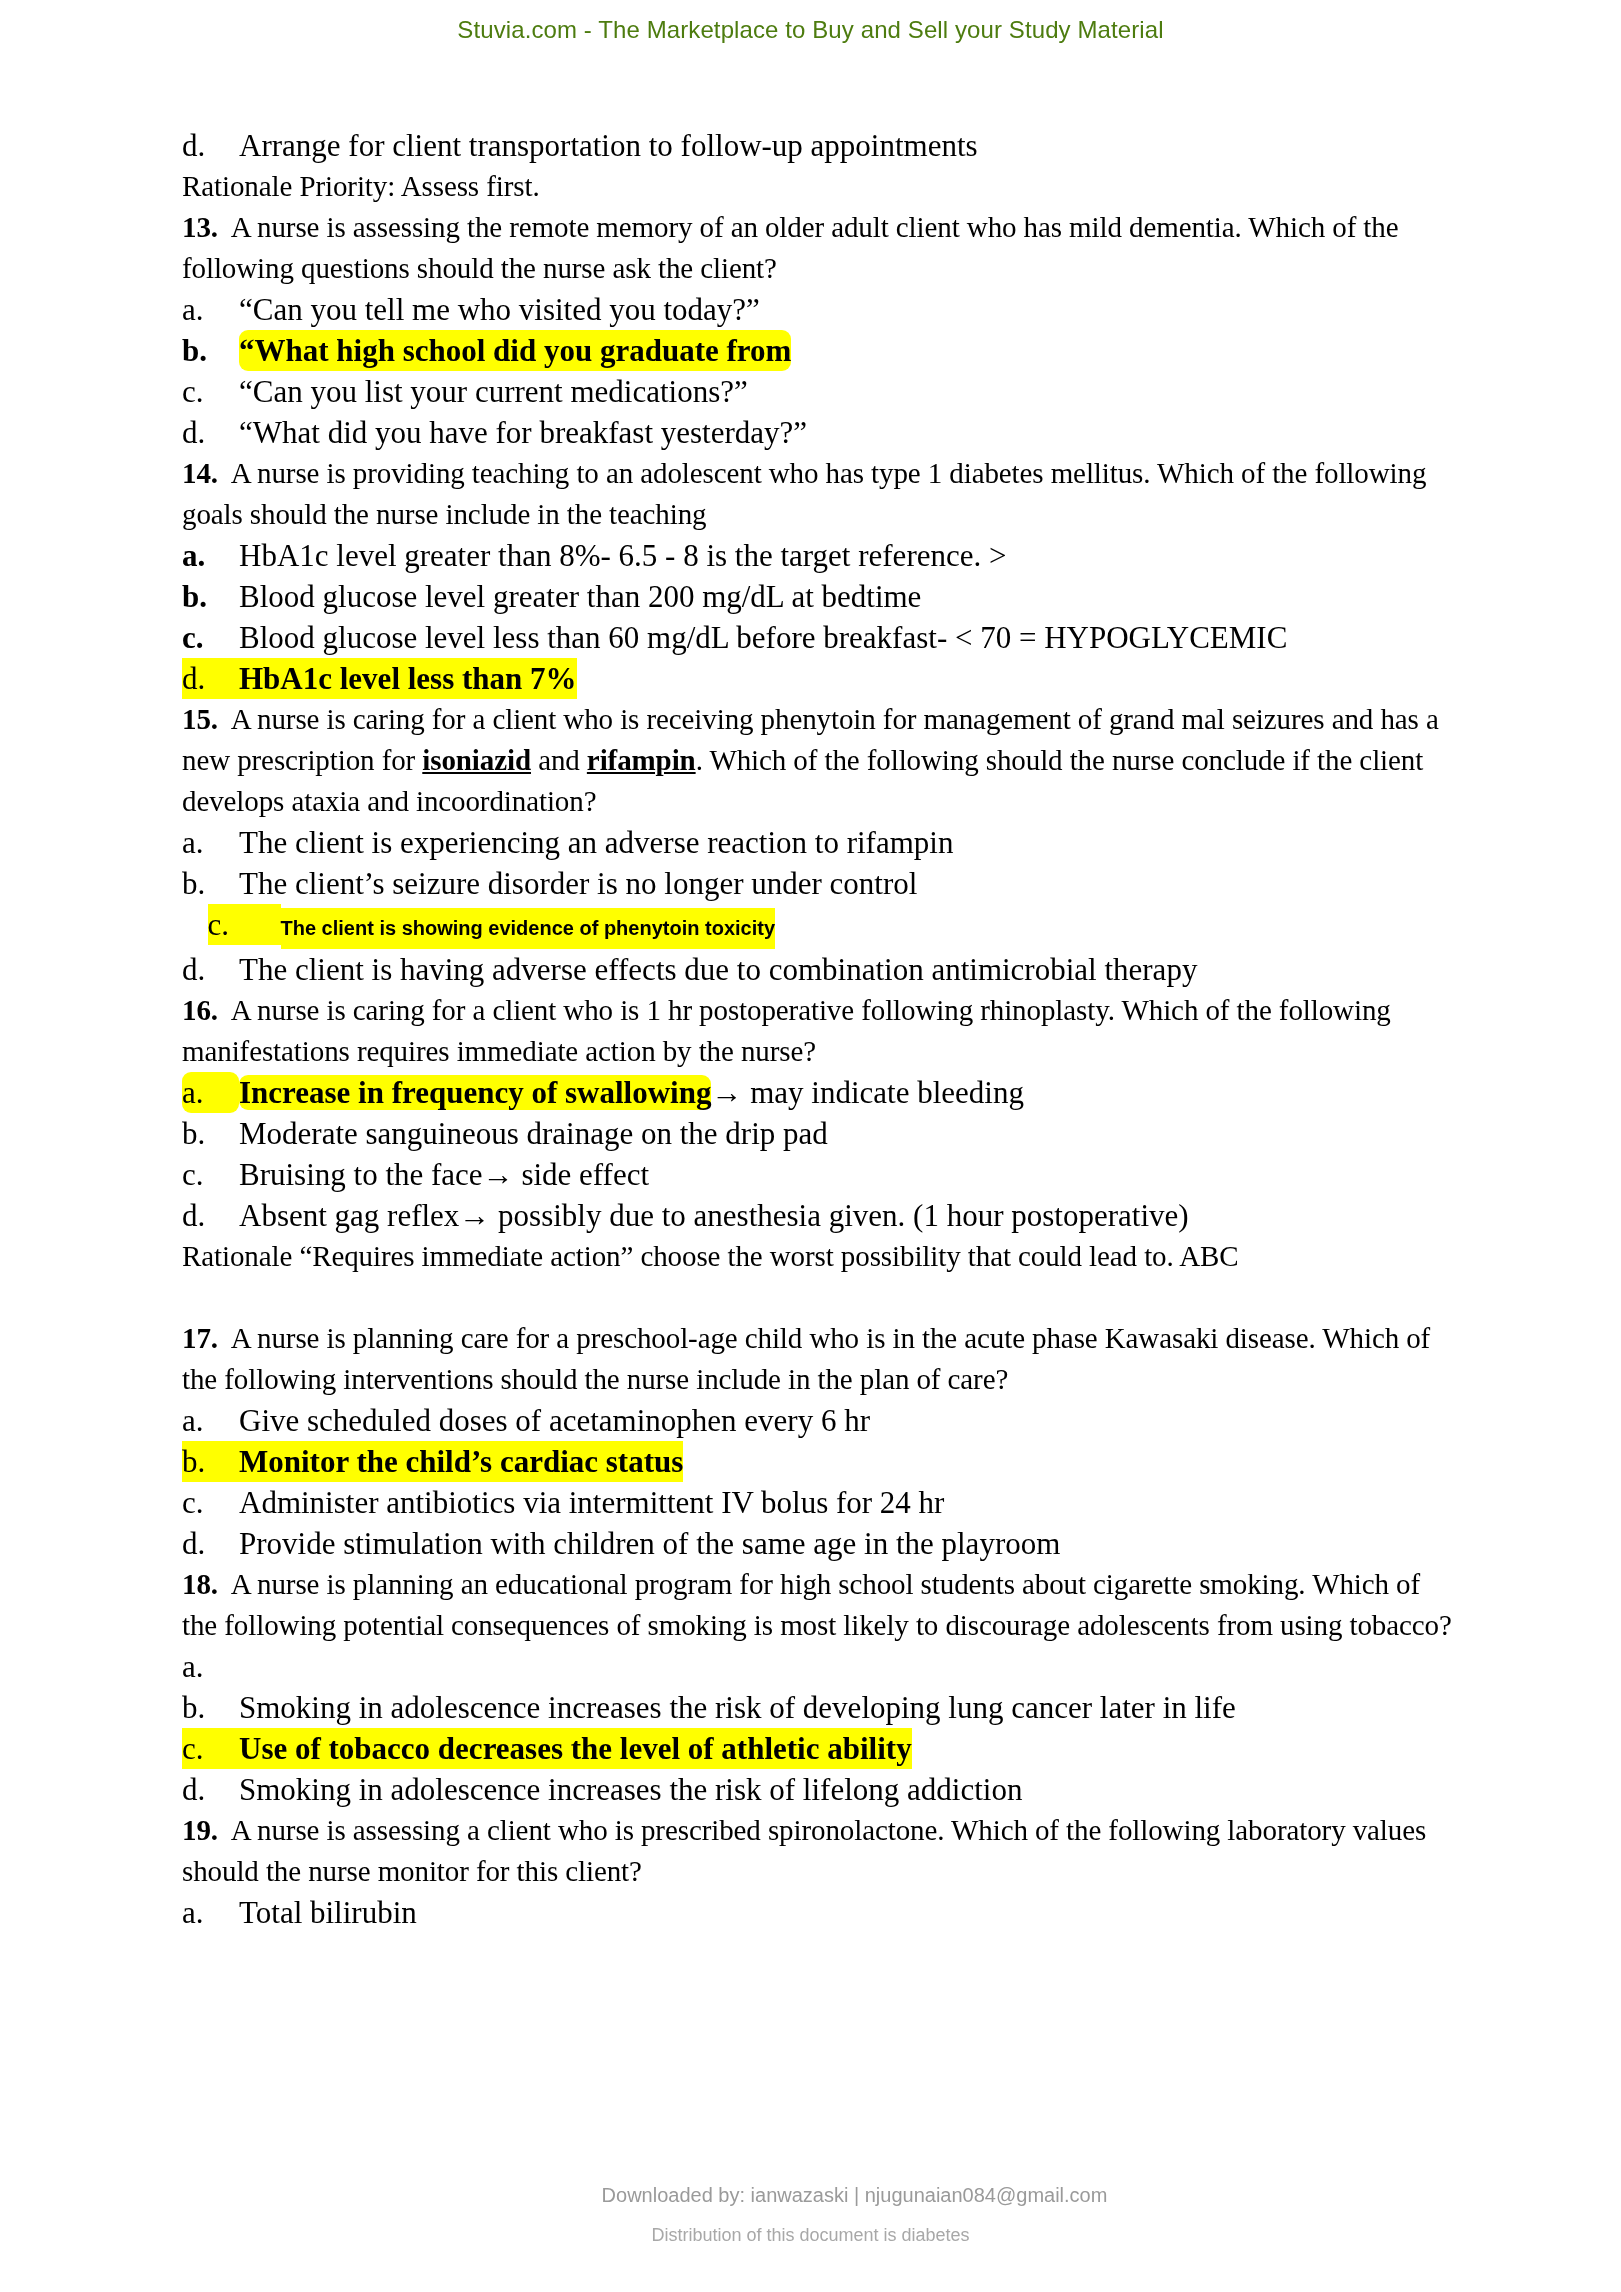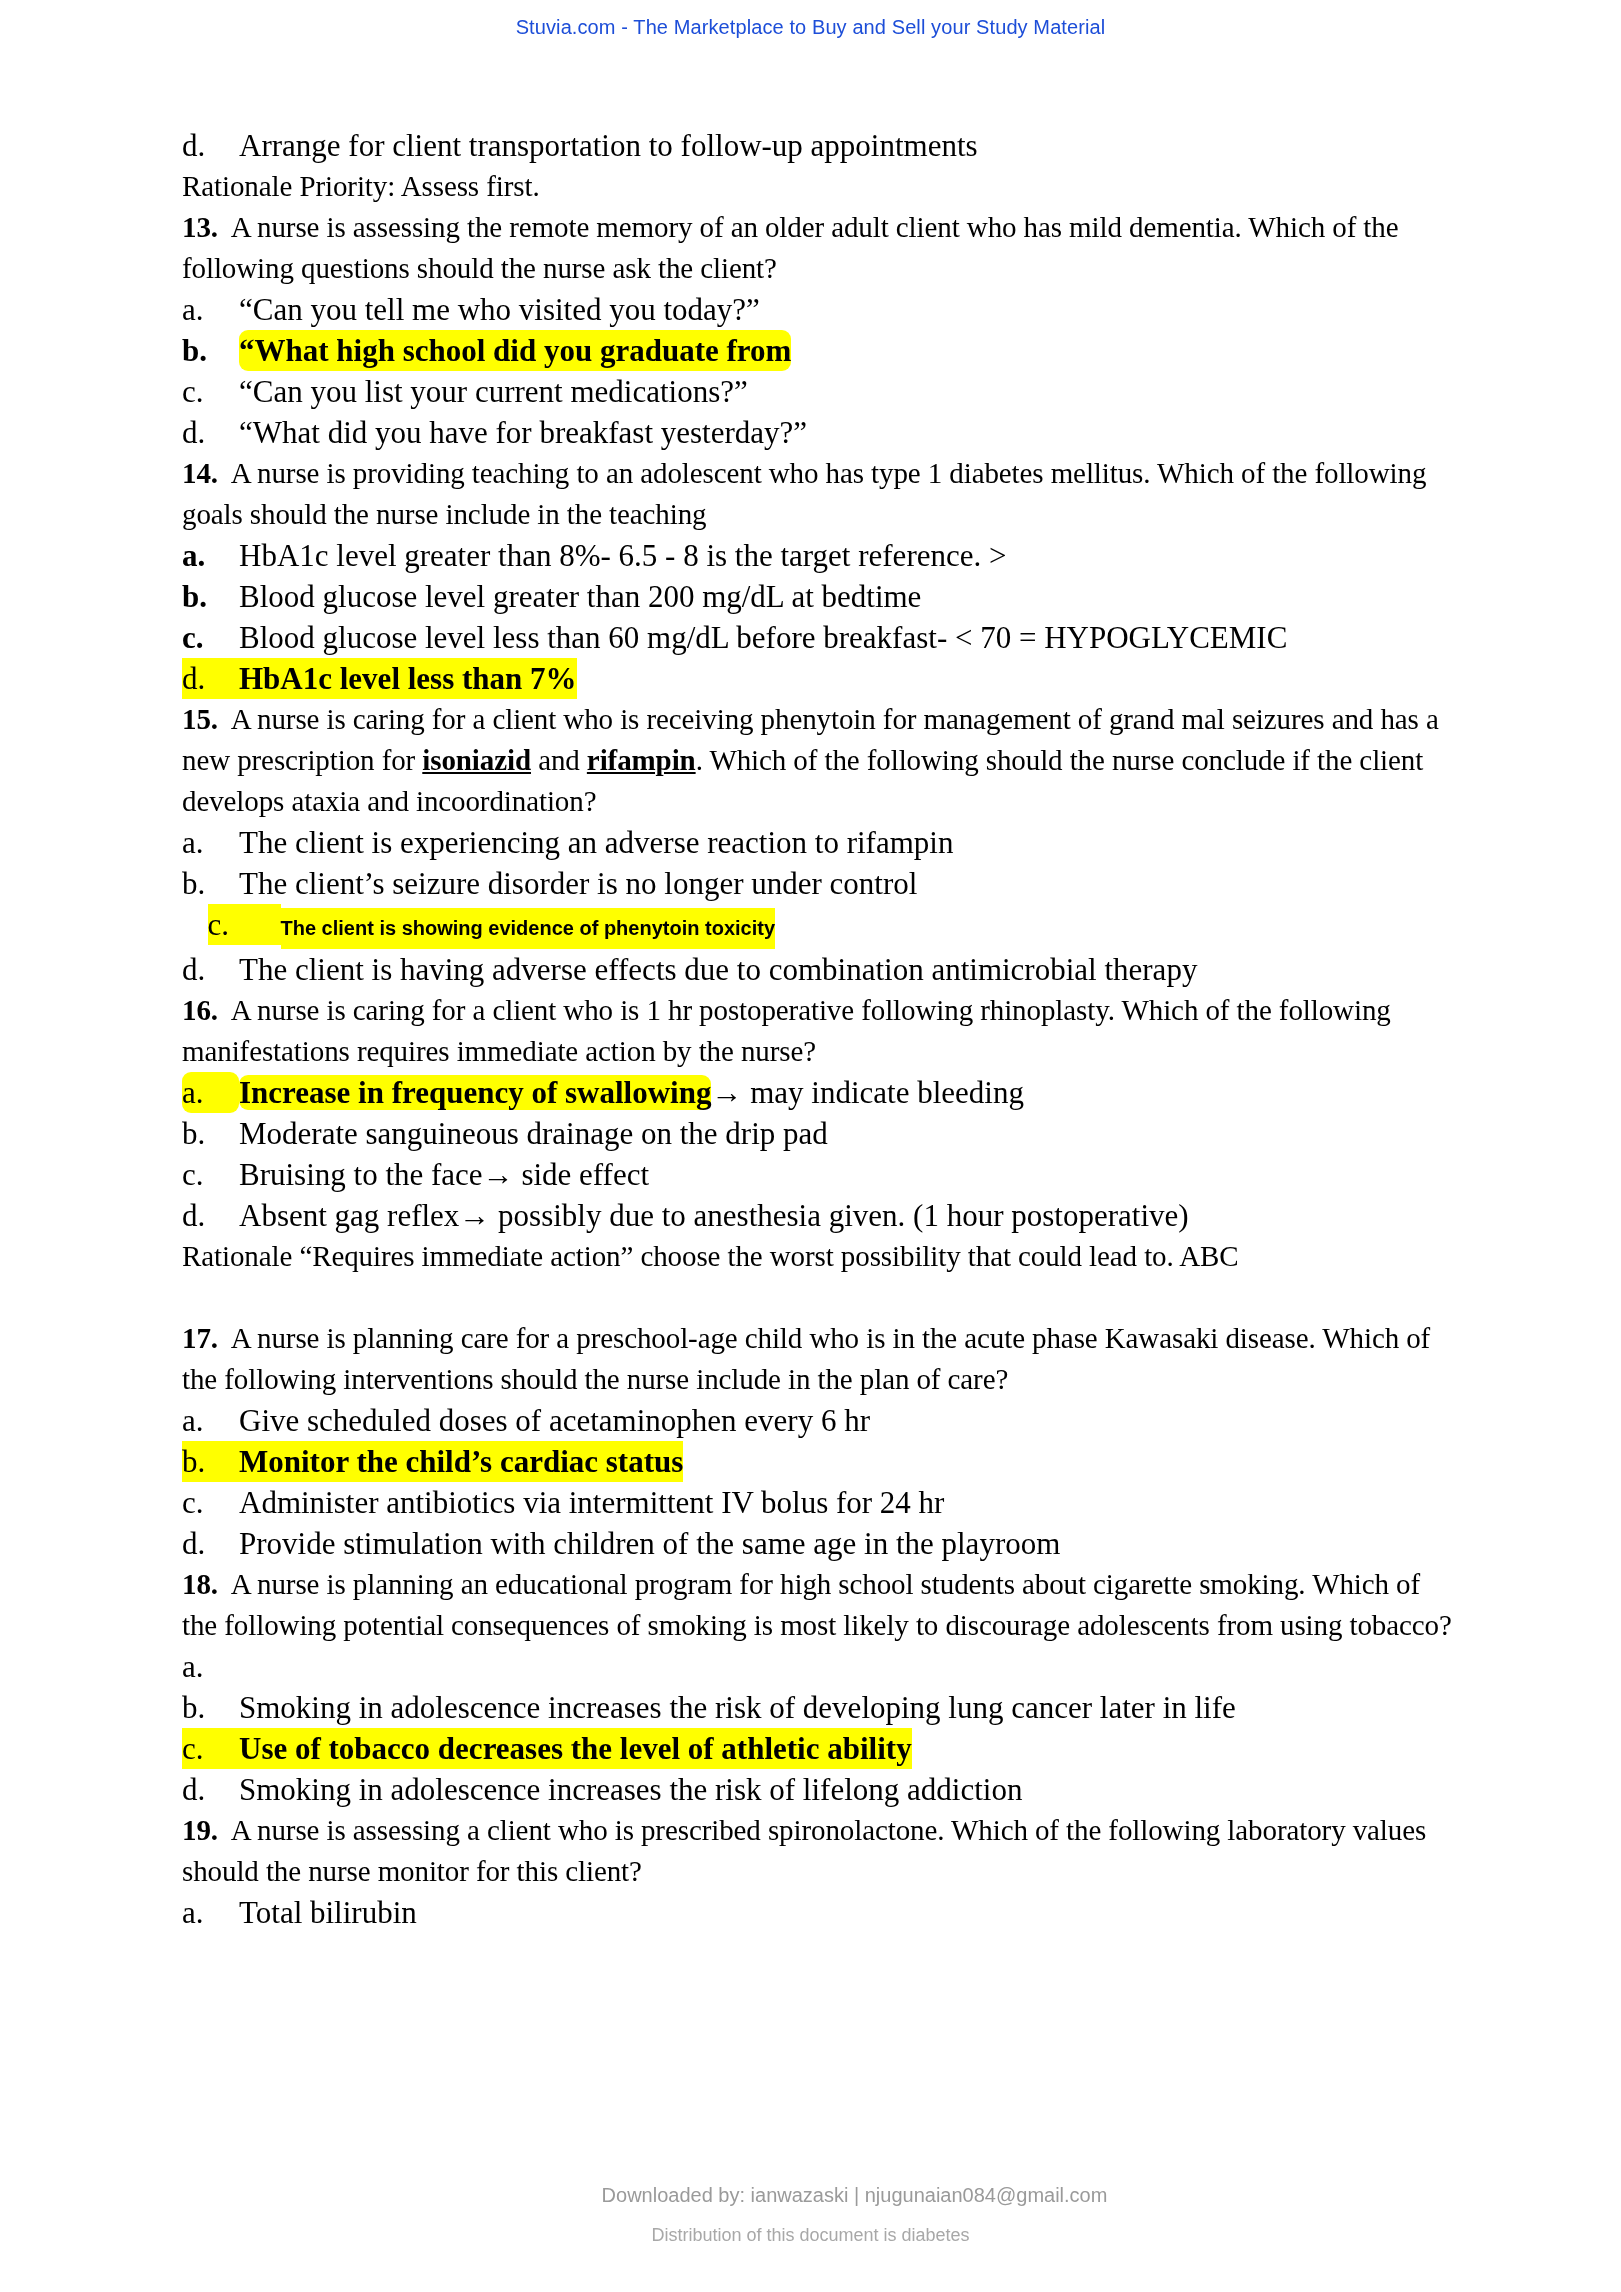--- a/index.html
+++ b/index.html
@@ -17,22 +17,22 @@
   }
 
   
   .site-header {
     position: absolute;
     top: 15.7px;
     left: 0;
     width: 100%;
     text-align: center;
     font-family: "Liberation Sans", sans-serif;
-    font-size: 20px;
-    color: #1d4ed8;
+    font-size: 24px;
+    color: #4d7c0f;
     letter-spacing: 0.1px;
     white-space: nowrap;
   }
 
   
   .page {
     position: absolute;
     top: 125px;
     left: 182px;
     width: 1274px;

